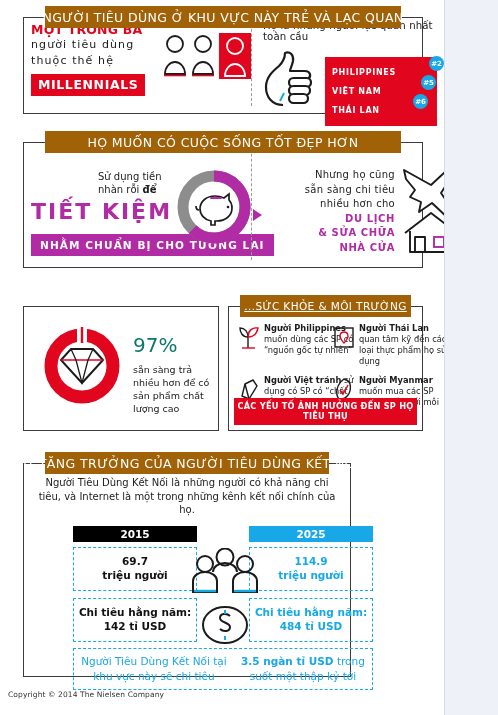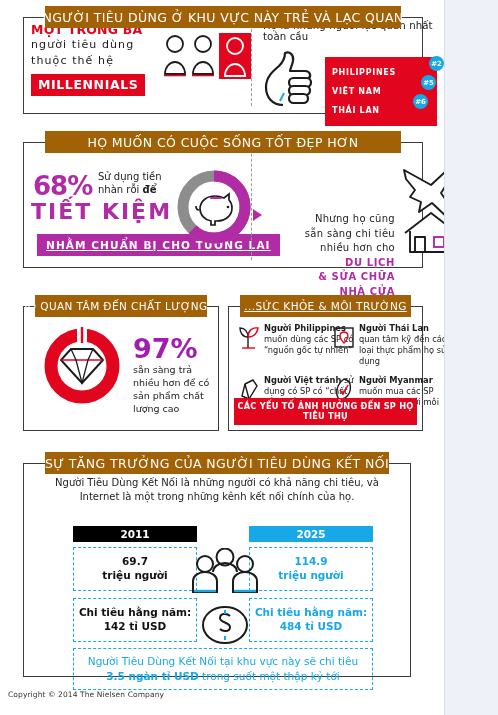--- a/index.html
+++ b/index.html
@@ -44,66 +44,66 @@
   .rankbadge{position:absolute;top:-1px;width:15px;height:15px;border-radius:50%;
              background:#18a8e8;color:#fff;font-size:7px;font-weight:bold;
              display:flex;align-items:center;justify-content:center;}
 
   
   #sec2{left:23px;top:131px;width:400px;height:137px;}
   .s2-pct{position:absolute;left:10px;top:40px;color:#b12ba5;font-size:26px;font-weight:bold;letter-spacing:-1px;}
   .s2-small{position:absolute;left:75px;top:40px;font-size:10px;color:#1b1b1b;line-height:1.25;}
   .s2-small b{font-weight:bold;}
   .s2-big{position:absolute;left:8px;top:68px;color:#b12ba5;font-size:22px;letter-spacing:2px;font-weight:bold;}
-  .s2-tag{position:absolute;left:14px;top:103px;background:#b12ba5;color:#fff;
-          font-size:10.5px;font-weight:bold;letter-spacing:1.1px;padding:5px 9px;text-decoration:underline;}
+  .s2-tag{position:absolute;left:8px;top:103px;background:#b12ba5;color:#fff;
+          font-size:10.5px;font-weight:bold;letter-spacing:1.1px;padding:5px 9px;}
   .s2-piggy{position:absolute;left:150px;top:35px;}
   .s2-right{position:absolute;left:252px;top:37px;width:120px;text-align:right;
-            font-size:10px;line-height:1.45;color:#1b1b1b;letter-spacing:.3px;margin-top:44px;}
+            font-size:10px;line-height:1.45;color:#1b1b1b;letter-spacing:.3px;}
   .s2-right .mg{color:#b12ba5;font-weight:bold;letter-spacing:.6px;}
   .s2-icons{position:absolute;left:378px;top:24px;}
   .tri{position:absolute;left:230px;top:78px;width:0;height:0;
        border-left:9px solid #b12ba5;border-top:6px solid transparent;border-bottom:6px solid transparent;}
 
   
   #sec3{left:23px;top:295px;width:196px;height:136px;}
   #sec3 .bar{left:12px;right:12px;}
-  .s3-pct{position:absolute;left:110px;top:38px;color:#a21caf;font-size:27px;font-weight:bold;}
+  .s3-pct{position:absolute;left:110px;top:38px;color:#0f766e;font-size:20px;font-weight:normal;}
   .s3-txt{position:absolute;left:110px;top:68px;width:86px;font-size:9.5px;color:#1b1b1b;line-height:1.38;}
   .s3-ring{position:absolute;left:16px;top:28px;}
 
   
   #sec4{left:228px;top:295px;width:195px;height:136px;}
   #sec4 .bar{left:12px;right:12px;text-decoration:underline;}
   .fact{position:absolute;width:92px;}
   .fact .ft{font-size:8.3px;line-height:1.32;color:#1b1b1b;}
   .fact .ft b{font-weight:bold;}
   .fact .fi{position:absolute;left:-27px;top:1px;width:24px;height:26px;}
   .s4-tag{position:absolute;left:6px;right:6px;bottom:6px;background:#e1051e;color:#fff;
           font-size:8.2px;font-weight:bold;letter-spacing:.25px;text-align:center;padding:3px 0 4px;}
 
   
-  #sec5{left:23px;top:452px;width:388px;height:225px;}
+  #sec5{left:23px;top:452px;width:328px;height:225px;}
   .s5-intro{position:absolute;left:14px;right:14px;top:24px;text-align:center;
             font-size:10px;line-height:1.35;color:#1b1b1b;}
   .yrlbl{position:absolute;top:74px;width:124px;height:16px;color:#fff;font-size:10.5px;
          font-weight:bold;display:flex;align-items:center;justify-content:center;}
   .yr2015{left:50px;background:#000;}
   .yr2025{left:226px;background:#18a8e8;}
   .dbox{position:absolute;width:124px;height:44px;border:1px dashed #18a8e8;
         box-sizing:border-box;display:flex;flex-direction:column;align-items:center;
         justify-content:center;font-size:10.5px;font-weight:bold;line-height:1.3;}
   .dbox.blk{color:#111;}
   .dbox.blu{color:#18a8e8;}
   .b1{left:50px;top:95px;} .b2{left:226px;top:95px;}
   .b3{left:50px;top:146px;} .b4{left:226px;top:146px;}
   .s5-mid{position:absolute;left:160px;top:96px;}
   .s5-foot{position:absolute;left:50px;top:196px;width:300px;height:42px;
            border:1px dashed #18a8e8;box-sizing:border-box;color:#18a8e8;
-           display:flex;flex-direction:column;align-items:center;justify-content:center;
+           display:flex;flex-direction:row;align-items:center;justify-content:center;
            font-size:10.5px;line-height:1.45;text-align:center;}
   .s5-foot b{font-weight:bold;}
 
   .copyright{position:absolute;left:8px;top:690px;font-size:7.5px;color:#333;letter-spacing:.1px;}
 </style>
 </head>
 <body>
 
 <div class="page">
 
@@ -169,21 +169,20 @@
           </div>
         </div>
       </div>
     </div>
   </div>
 
   <div class="panel" id="sec2">
     <div class="frame"></div>
     <div class="bar">HỌ MUỐN CÓ CUỘC SỐNG TỐT ĐẸP HƠN</div>
 
-    <div class="s2-pct">68%</div>
     <div class="s2-small">
       <span>Sử dụng tiền</span><br>
       <span>nhàn rỗi </span><b>để</b>
     </div>
     <div class="s2-big">TIẾT KIỆM</div>
     <div class="s2-tag">NHẰM CHUẨN BỊ CHO TƯƠNG LAI</div>
 
     <div class="s2-piggy">
       <svg width="82" height="82" viewBox="0 0 82 82">
         <circle cx="41" cy="41" r="31" fill="none" stroke="#8d8d8d" stroke-width="11"></circle>
@@ -221,21 +220,20 @@
           <path d="M48 58 l0 8"></path>
           <rect x="14" y="82" width="10" height="15"></rect>
         </g>
         <rect x="33" y="82" width="10" height="10" fill="none" stroke="#b12ba5" stroke-width="1.9"></rect>
       </svg>
     </div>
   </div>
 
   <div class="panel" id="sec3">
     <div class="frame"></div>
-    <div class="bar small">HỌ QUAN TÂM ĐẾN CHẤT LƯỢNG,...</div>
 
     <div class="s3-ring">
       <svg width="86" height="86" viewBox="0 0 86 86">
         <circle cx="43" cy="43" r="31" fill="none" stroke="#e1051e" stroke-width="13"></circle>
         <rect x="38" y="4" width="10" height="16" fill="#fff"></rect>
         <path d="M43 4 l0 16" stroke="#e1051e" stroke-width="2.4"></path>
         <g fill="#fff" stroke="#1b1b1b" stroke-width="1.9" stroke-linejoin="round">
           <path d="M22 37 L32 26 L54 26 L64 37 L43 60 z"></path>
         </g>
         <path d="M22 37 L64 37" stroke="#e1051e" stroke-width="1.6"></path>
@@ -298,21 +296,21 @@
 
     <div class="s4-tag">CÁC YẾU TỐ ẢNH HƯỞNG ĐẾN SP HỌ TIÊU THỤ</div>
   </div>
 
   <div class="panel" id="sec5">
     <div class="frame"></div>
     <div class="bar">SỰ TĂNG TRƯỞNG CỦA NGƯỜI TIÊU DÙNG KẾT NỐI</div>
 
     <div class="s5-intro">Người Tiêu Dùng Kết Nối là những người có khả năng chi tiêu, và Internet là một trong những kênh kết nối chính của họ.</div>
 
-    <div class="yrlbl yr2015">2011</div>
+    <div class="yrlbl yr2015">2015</div>
     <div class="yrlbl yr2025">2025</div>
 
     <div class="dbox blk b1">
       <span>69.7</span>
       <span>triệu người</span>
     </div>
     <div class="dbox blu b2">
       <span>114.9</span>
       <span>triệu người</span>
     </div>

